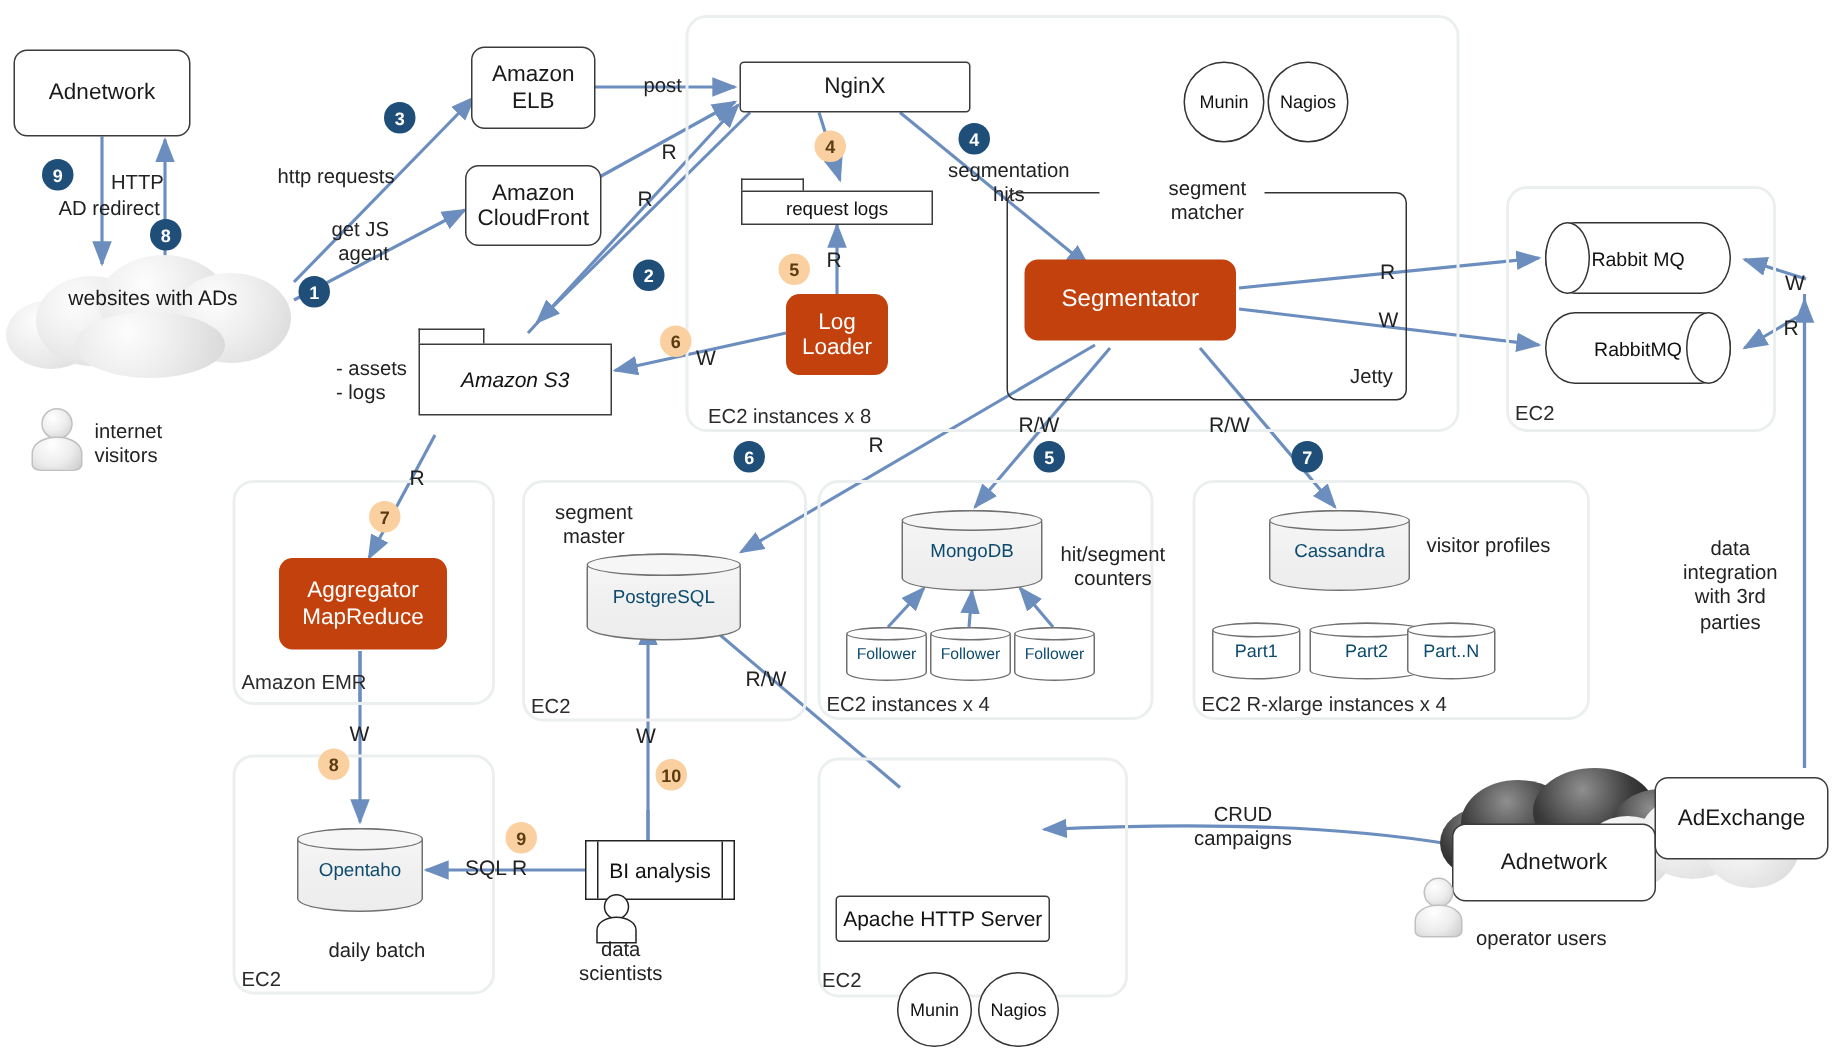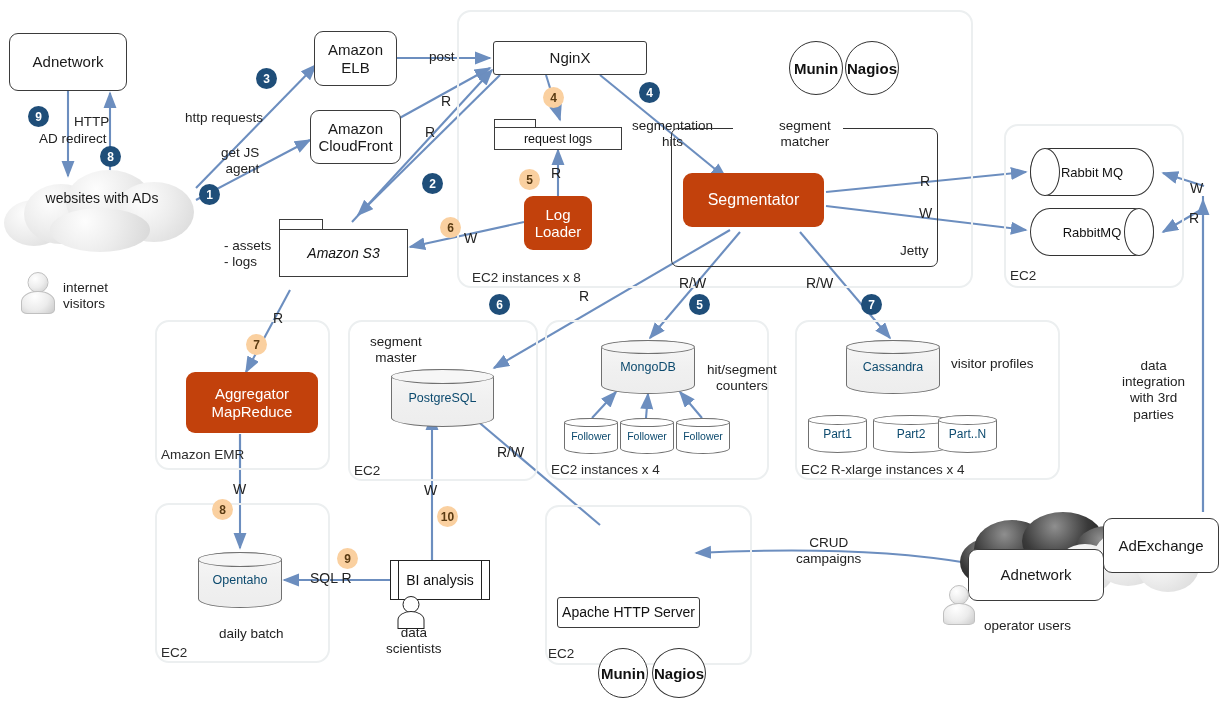--- a/index.html
+++ b/index.html
@@ -25,21 +25,21 @@
   .lbl.big{font-size:14px;}
 
   
   .badge{position:absolute;width:21px;height:21px;border-radius:50%;display:flex;
          align-items:center;justify-content:center;font-size:12px;font-weight:bold;}
   .badge.blue{background:#1F4E79;color:#fff;}
   .badge.orange{background:#FAD0A0;color:#5a3b12;}
 
   
   .circ{position:absolute;border:1.3px solid #333;border-radius:50%;background:#fff;
-        display:flex;align-items:center;justify-content:center;font-size:15px;color:#111;font-weight:bold;}
+        display:flex;align-items:center;justify-content:center;font-size:12px;color:#111;}
 
   
   .folder{position:absolute;}
   .folder .tab{position:absolute;left:0;top:0;height:11px;border:1.3px solid #3b3b3b;border-bottom:none;background:#fff;box-sizing:border-box;}
   .folder .body{position:absolute;left:0;border:1.3px solid #3b3b3b;background:#fff;box-sizing:border-box;
        display:flex;align-items:center;justify-content:center;font-size:14px;color:#111;}
 
   
   .cyl{position:absolute;}
   .cyl .cbody{position:absolute;left:0;top:0;width:100%;height:100%;
@@ -238,21 +238,21 @@
 Loader</span>
   </div>
 
   <div class="badge orange" style="left:543px;top:87px;">4</div>
   <div class="badge orange" style="left:519px;top:169px;">5</div>
   <div class="lbl big" style="left:551px;top:165px;">R</div>
   <div class="badge orange" style="left:440px;top:217px;">6</div>
   <div class="lbl big" style="left:464px;top:230px;">W</div>
 
   <div class="badge blue" style="left:639px;top:82px;">4</div>
-  <div class="lbl c" style="left:632px;top:106px;margin-top:12px;">segmentation
+  <div class="lbl c" style="left:632px;top:106px;">segmentation
 hits</div>
 
   <div style="position:absolute;left:671px;top:128px;width:265px;height:137px;
               border:1.4px solid #333;border-radius:7px;background:transparent;"></div>
   <div style="position:absolute;left:733px;top:121px;width:110px;height:14px;background:#fff;"></div>
   <div class="lbl c" style="left:779px;top:118px;">segment
 matcher</div>
   <div class="lbl" style="left:900px;top:243px;">Jetty</div>
 
   <div class="node bluebox" style="left:683px;top:173px;width:141px;height:54px;font-size:16px;">
@@ -286,21 +286,21 @@
 
   <div class="badge blue" style="left:489px;top:294px;">6</div>
   <div class="lbl big" style="left:579px;top:288px;">R</div>
   <div class="lbl big" style="left:679px;top:275px;">R/W</div>
   <div class="badge blue" style="left:689px;top:294px;">5</div>
   <div class="lbl big" style="left:806px;top:275px;">R/W</div>
   <div class="badge blue" style="left:861px;top:294px;">7</div>
 
   <div class="group" style="left:155px;top:320px;width:175px;height:150px;"></div>
   <div class="grouplabel" style="left:161px;top:447px;">Amazon EMR</div>
-  <div class="node bluebox" style="left:186px;top:372px;width:132px;height:61px;">
+  <div class="node bluebox" style="left:186px;top:372px;width:112px;height:61px;">
     <span style="white-space:pre;">Aggregator
 MapReduce</span>
   </div>
   <div class="badge orange" style="left:246px;top:334px;">7</div>
   <div class="lbl big" style="left:273px;top:310px;">R</div>
 
   <div class="group" style="left:348px;top:320px;width:190px;height:161px;"></div>
   <div class="grouplabel" style="left:354px;top:463px;">EC2</div>
   <div class="lbl c" style="left:370px;top:334px;">segment
 master</div>

